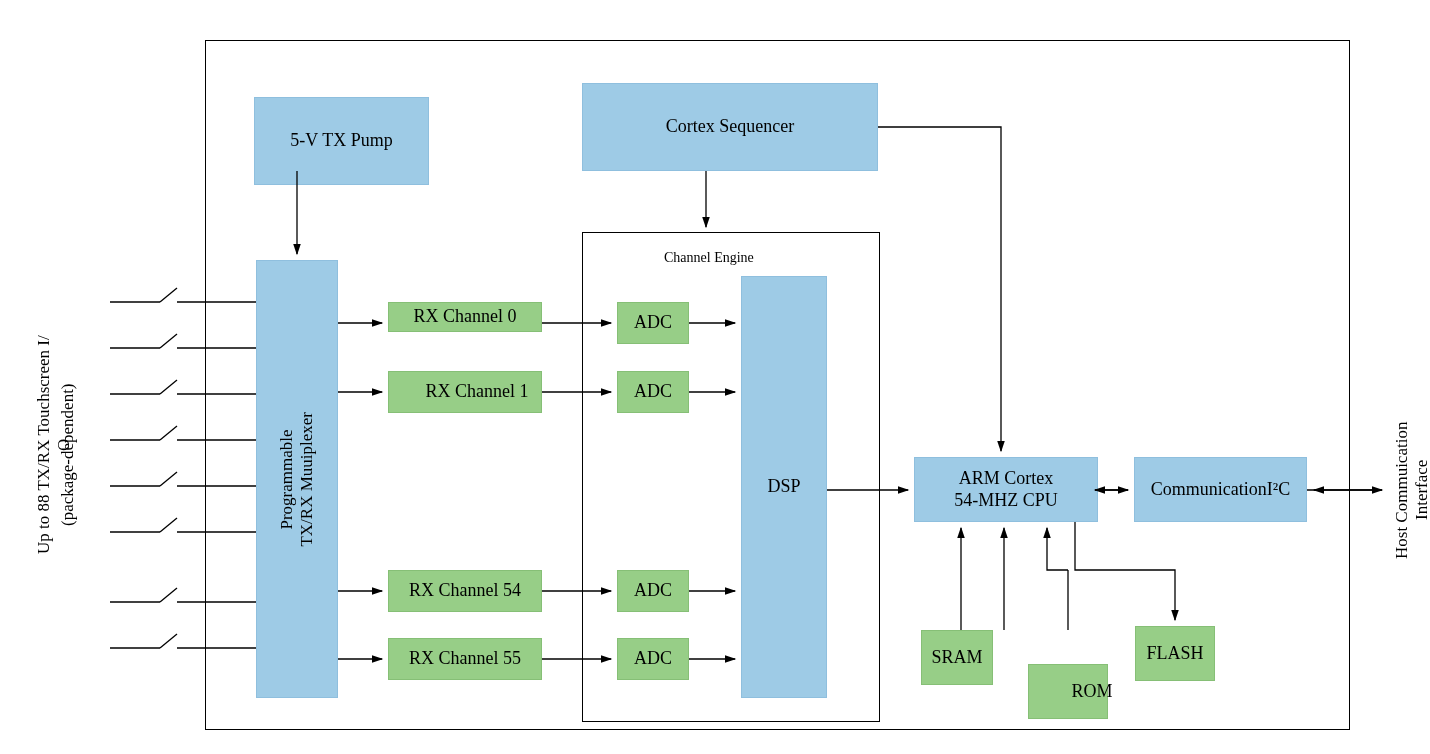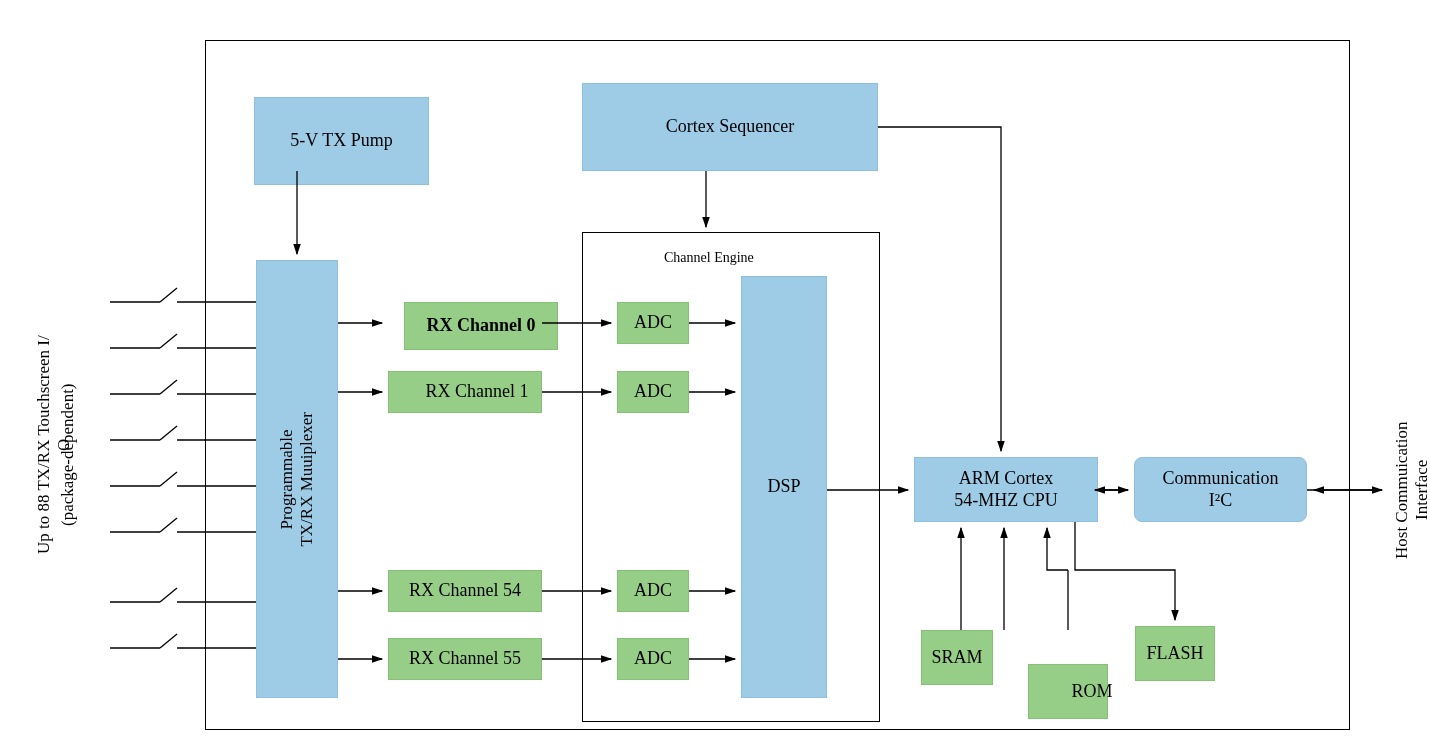--- a/index.html
+++ b/index.html
@@ -69,21 +69,21 @@
 </div>
 
 <div class="box blue" style="left:256px; top:260px; width:82px; height:438px;">
   <span class="vlabel" style="position:static; height:auto;">Programmable
 TX/RX Muuiplexer</span>
 </div>
 
 <div class="outer-border" style="left:582px; top:232px; width:298px; height:490px;"></div>
 <div class="ch-label" style="left:664px; top:250px;">Channel Engine</div>
 
-<div class="box green" style="left:404px; top:302px; width:154px; height:48px;font-weight:bold;">
+<div class="box green" style="left:388px; top:302px; width:154px; height:30px;">
   <span>RX Channel 0</span>
 </div>
 <div class="box green" style="left:388px; top:371px; width:154px; height:42px;padding-left:24px;">
   <span>RX Channel 1</span>
 </div>
 <div class="box green" style="left:388px; top:570px; width:154px; height:42px;">
   <span>RX Channel 54</span>
 </div>
 <div class="box green" style="left:388px; top:638px; width:154px; height:42px;">
   <span>RX Channel 55</span>
@@ -104,21 +104,21 @@
 
 <div class="box blue" style="left:741px; top:276px; width:86px; height:422px;">
   <span>DSP</span>
 </div>
 
 <div class="box blue" style="left:914px; top:457px; width:184px; height:65px; flex-direction:column;">
   <span>ARM Cortex</span>
   <span>54-MHZ CPU</span>
 </div>
 
-<div class="box blue" style="left:1134px; top:457px; width:173px; height:65px; flex-direction:column;border-radius:8px;">
+<div class="box blue" style="left:1134px; top:457px; width:173px; height:65px; flex-direction:row;">
   <span>Communication</span>
   <span>I²C</span>
 </div>
 
 <div class="box green" style="left:921px; top:630px; width:72px; height:55px;">
   <span>SRAM</span>
 </div>
 <div class="box green" style="left:1028px; top:664px; width:80px; height:55px;padding-left:48px;">
   <span>ROM</span>
 </div>

